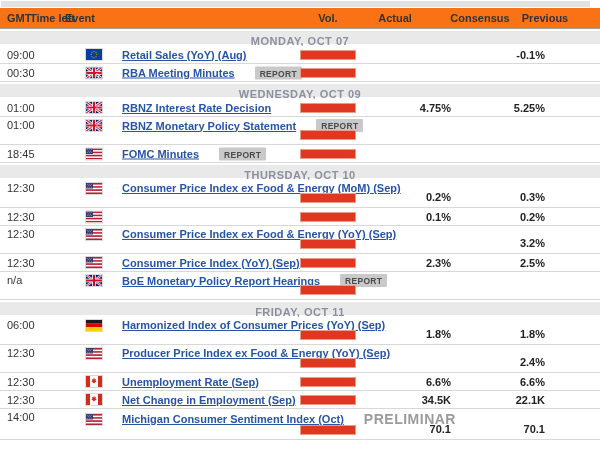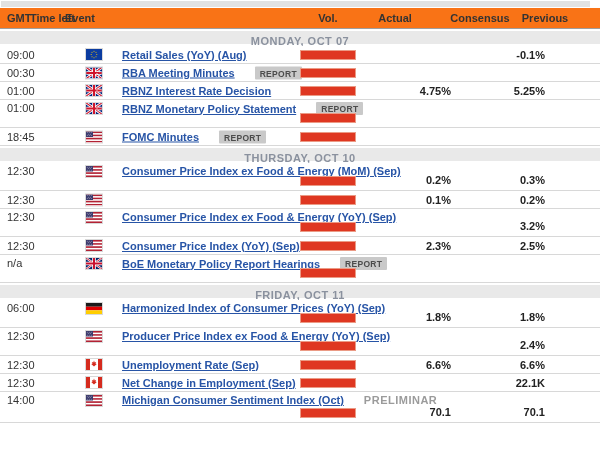--- a/index.html
+++ b/index.html
@@ -43,21 +43,21 @@
   .flag { width:16px; height:11px; display:inline-block; line-height:0;
           box-shadow:0 0 0 1px rgba(0,0,0,.15); flex:none; }
   .flag svg { width:16px; height:11px; display:block; }
 
   .event-link { font-size:11px; font-weight:bold; color:#2754a6;
                 text-decoration:underline; cursor:pointer; }
 
   .report-badge { font-size:8.5px; font-weight:bold; color:#4c4c4c;
                   background:#c9c9c9; padding:2px 5px 1px; border-radius:1px;
                   letter-spacing:.3px; cursor:pointer; }
-  .prelim { font-size:11px; font-weight:bold; color:#9b9b9b; letter-spacing:.5px; }
+  .prelim { font-size:14px; font-weight:bold; color:#9b9b9b; letter-spacing:.5px; }
 
   .bar { position:absolute; left:300px; width:56px; height:10px;
          background:#df3721; border:1px solid #eb9a85; }
   .single .bar { top:50%; margin-top:-5px; }
   .double .bar { bottom:4px; }
 
   .val { position:absolute; font-size:11px; font-weight:bold; color:#222;
          text-align:right; white-space:nowrap; }
   .val.actual    { left:365px; width:60px; text-align:center; }
   .val.consensus { left:343px; width:108px; }
@@ -139,20 +139,23 @@
       <a class="event-link">RBA Meeting Minutes</a>
       <span class="report-badge">REPORT</span>
 
     </span>
     <span class="bar"></span>
     <span class="val actual"></span>
     <span class="val consensus"></span>
     <span class="val previous"></span>
   </div>
 
+  <div class="day-row">
+    <span>WEDNESDAY, OCT 09</span>
+  </div>
 
   <div class="row single">
     <span class="gmt">01:00</span>
     <span class="eventwrap">
       <span class="flag">
             <svg viewBox="0 0 16 11">
               <rect width="16" height="11" fill="#00247d"></rect>
               <svg x="0" y="0" width="7" height="5" viewBox="0 0 7 5">
                 <path d="M0,0 L7,5 M7,0 L0,5" stroke="#fff" stroke-width="1.3"></path>
                 <path d="M0,0 L7,5 M7,0 L0,5" stroke="#cf142b" stroke-width=".5"></path>
@@ -482,20 +485,21 @@
               <rect width="4" height="11" fill="#d52b1e"></rect>
               <rect x="12" width="4" height="11" fill="#d52b1e"></rect>
               <path fill="#d52b1e" d="M8 1.6 L8.7 3.4 L10.2 2.9 L9.5 4.8 L10.8 5.1 L8 7.6 L5.2 5.1 L6.5 4.8 L5.8 2.9 L7.3 3.4 Z"></path>
             </svg>
           </span>
       <a class="event-link">Net Change in Employment (Sep)</a>
 
     </span>
     <span class="bar"></span>
     <span class="val actual"></span>
+    <span class="val consensus">34.5K</span>
     <span class="val previous">22.1K</span>
   </div>
 
   <div class="row double tall">
     <span class="gmt">14:00</span>
     <span class="eventwrap">
       <span class="flag">
             <svg viewBox="0 0 16 11">
               <rect width="16" height="11" fill="#b22234"></rect>
               <g fill="#fff">

